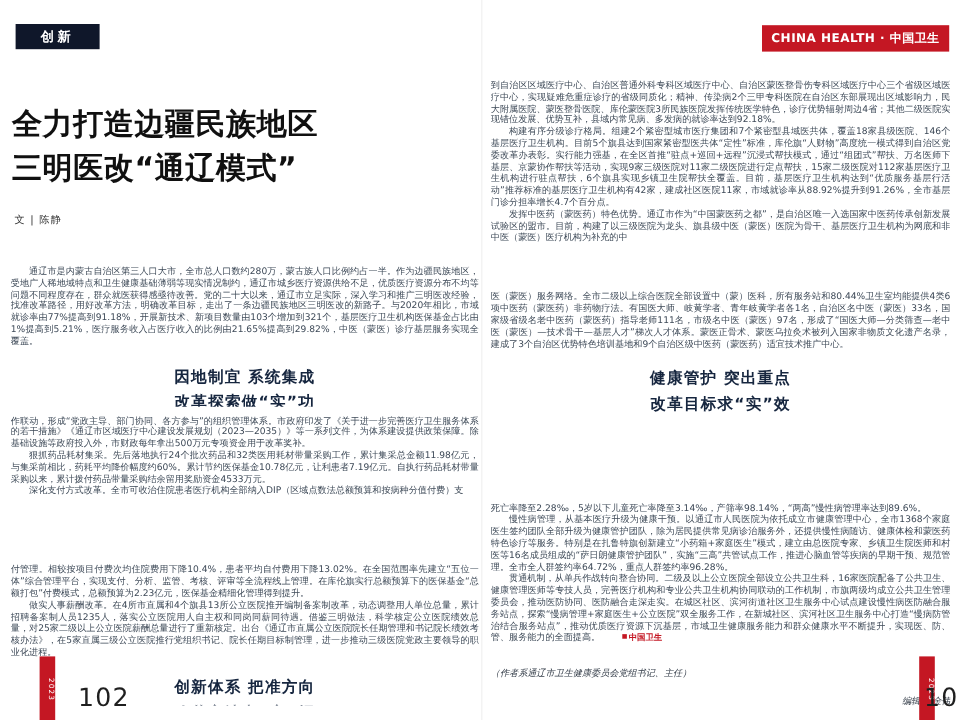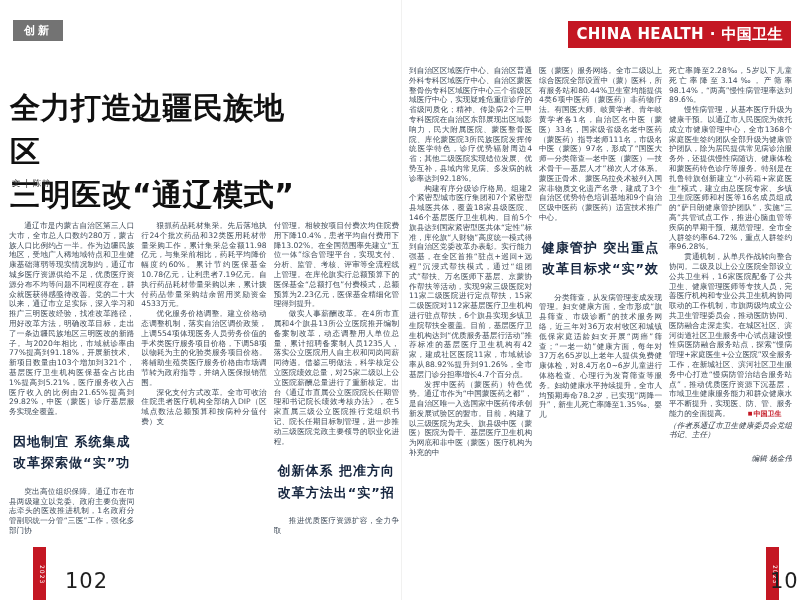--- a/index.html
+++ b/index.html
@@ -5,52 +5,52 @@
   html,body{margin:0;padding:0;}
   body{
     width:800px;height:600px;position:relative;overflow:hidden;
     background:#ffffff;
     font-family:"DejaVu Sans",sans-serif;
   }
   .divider{position:absolute;left:401px;top:0;width:1px;height:600px;background:#f1f1f0;}
   
   .badge{
     position:absolute;left:13px;top:20px;
-    background:#737373;color:#fff;font-size:11px;font-weight:bold;
-    padding:3px 11px;letter-spacing:3px;
+    background:#0f172a;color:#fff;font-size:11px;font-weight:bold;
+    padding:3px 21px;letter-spacing:3px;
   }
   .header-box{
     position:absolute;right:9px;top:21px;
-    background:#c41723;color:#fff;font-size:15px;font-weight:bold;
+    background:#c41723;color:#fff;font-size:10px;font-weight:bold;
     padding:4px 8px;letter-spacing:0.4px;margin-left:34px;
   }
   
   .title{
     position:absolute;left:10px;top:86px;width:300px;
-    font-size:30px;font-weight:bold;color:#101010;
+    font-size:25px;font-weight:bold;color:#101010;
     line-height:1.45;letter-spacing:0.5px;
   }
   .byline{position:absolute;left:12px;top:178px;font-size:8.5px;color:#2f2f2f;letter-spacing:1px;}
   
-  .cols{position:absolute;display:flex;gap:7px;}
+  .cols{position:absolute;display:flex;gap:7px;flex-direction:column;}
   #cols-left{left:9px;top:221px;width:390px;height:367px;}
   #cols-right{left:409px;top:66px;width:383px;height:522px;}
   .col{flex:1;overflow:hidden;min-width:0;}
   .body-p{
     margin:0;font-size:7.6px;line-height:9.8px;color:#3e4a58;
     text-align:justify;
   }
   .body-p.indent{text-indent:2em;}
   .subhead{
     font-size:13px;font-weight:bold;color:#16263f;text-align:center;
     margin:14px 0 13px;line-height:1.65;letter-spacing:1px;
   }
   .endmark{color:#c41723;font-weight:bold;margin-left:18px;font-size:7px;}
   .endmark::before{content:"■";font-size:5px;margin-right:1px;vertical-align:1px;}
-  .body-p.author{font-style:italic;margin-top:1px;color:#333c48;}
+  .body-p.author{font-style:italic;margin-top:19px;color:#333c48;}
   .body-p.editor{font-style:italic;text-align:right;margin-top:14px;color:#333c48;}
   
   .pagenum{position:absolute;bottom:7px;font-size:21px;color:#1f1f1f;letter-spacing:1px;}
   #pagenum-left{left:53px;margin-left:12px;}
   #pagenum-right{left:770px;}
   .spine{
     position:absolute;bottom:0;width:13px;height:53px;background:#c41723;
     color:#fff;font-size:6px;writing-mode:vertical-rl;text-align:center;
     padding-top:3px;box-sizing:border-box;letter-spacing:1px;
   }
@@ -71,22 +71,22 @@
 <div class="cols" id="cols-left">
     <div class="col">
       <p class="body-p indent">通辽市是内蒙古自治区第三人口大市，全市总人口数约280万，蒙古族人口比例约占一半。作为边疆民族地区，受地广人稀地域特点和卫生健康基础薄弱等现实情况制约，通辽市城乡医疗资源供给不足，优质医疗资源分布不均等问题不同程度存在，群众就医获得感亟待改善。党的二十大以来，通辽市立足实际，深入学习和推广三明医改经验，找准改革路径，用好改革方法，明确改革目标，走出了一条边疆民族地区三明医改的新路子。与2020年相比，市域就诊率由77%提高到91.18%，开展新技术、新项目数量由103个增加到321个，基层医疗卫生机构医保基金占比由1%提高到5.21%，医疗服务收入占医疗收入的比例由21.65%提高到29.82%，中医（蒙医）诊疗基层服务实现全覆盖。</p>
       <div class="subhead">
         <div>因地制宜 系统集成</div>
         <div>改革探索做“实”功</div>
       </div>
       <p class="body-p indent">突出高位组织保障。通辽市在市县两级建立以党委、政府主要负责同志牵头的医改推进机制，1名政府分管副职统一分管“三医”工作，强化多部门协</p>
     </div>
     <div class="col">
+      <p class="body-p">作联动，形成“党政主导、部门协同、各方参与”的组织管理体系。市政府印发了《关于进一步完善医疗卫生服务体系的若干措施》《通辽市区域医疗中心建设发展规划（2023—2035）》等一系列文件，为体系建设提供政策保障。除基础设施等政府投入外，市财政每年拿出500万元专项资金用于改革奖补。</p>
       <p class="body-p indent">狠抓药品耗材集采。先后落地执行24个批次药品和32类医用耗材带量采购工作，累计集采总金额11.98亿元，与集采前相比，药耗平均降价幅度约60%。累计节约医保基金10.78亿元，让利患者7.19亿元。自执行药品耗材带量采购以来，累计拨付药品带量采购结余留用奖励资金4533万元。</p>
-      <p class="body-p indent">优化服务价格调整。建立价格动态调整机制，落实自治区调价政策，上调554项体现医务人员劳务价值的手术类医疗服务项目价格，下调58项以物耗为主的化验类服务项目价格。将辅助生殖类医疗服务价格由市场调节转为政府指导，并纳入医保报销范围。</p>
       <p class="body-p indent">深化支付方式改革。全市可收治住院患者医疗机构全部纳入DIP（区域点数法总额预算和按病种分值付费）支</p>
     </div>
     <div class="col">
       <p class="body-p">付管理。相较按项目付费次均住院费用下降10.4%，患者平均自付费用下降13.02%。在全国范围率先建立“五位一体”综合管理平台，实现支付、分析、监管、考核、评审等全流程线上管理。在库伦旗实行总额预算下的医保基金“总额打包”付费模式，总额预算为2.23亿元，医保基金精细化管理得到提升。</p>
       <p class="body-p indent">做实人事薪酬改革。在4所市直属和4个旗县13所公立医院推开编制备案制改革，动态调整用人单位总量，累计招聘备案制人员1235人，落实公立医院用人自主权和同岗同薪同待遇。借鉴三明做法，科学核定公立医院绩效总量，对25家二级以上公立医院薪酬总量进行了重新核定。出台《通辽市直属公立医院院长任期管理和书记院长绩效考核办法》，在5家直属三级公立医院推行党组织书记、院长任期目标制管理，进一步推动三级医院党政主要领导的职业化进程。</p>
       <div class="subhead">
         <div>创新体系 把准方向</div>
         <div>改革方法出“实”招</div>
       </div>
       <p class="body-p indent">推进优质医疗资源扩容，全力争取</p>
@@ -101,21 +101,20 @@
       <p class="body-p">到自治区区域医疗中心、自治区普通外科专科区域医疗中心、自治区蒙医整骨伤专科区域医疗中心三个省级区域医疗中心，实现疑难危重症诊疗的省级同质化；精神、传染病2个三甲专科医院在自治区东部展现出区域影响力，民大附属医院、蒙医整骨医院、库伦蒙医院3所民族医院发挥传统医学特色，诊疗优势辐射周边4省；其他二级医院实现错位发展、优势互补，县域内常见病、多发病的就诊率达到92.18%。</p>
       <p class="body-p indent">构建有序分级诊疗格局。组建2个紧密型城市医疗集团和7个紧密型县域医共体，覆盖18家县级医院、146个基层医疗卫生机构。目前5个旗县达到国家紧密型医共体“定性”标准，库伦旗“人财物”高度统一模式得到自治区党委改革办表彰。实行能力强基，在全区首推“驻点+巡回+远程”沉浸式帮扶模式，通过“组团式”帮扶、万名医师下基层、京蒙协作帮扶等活动，实现9家三级医院对11家二级医院进行定点帮扶，15家二级医院对112家基层医疗卫生机构进行驻点帮扶，6个旗县实现乡镇卫生院帮扶全覆盖。目前，基层医疗卫生机构达到“优质服务基层行活动”推荐标准的基层医疗卫生机构有42家，建成社区医院11家，市域就诊率从88.92%提升到91.26%，全市基层门诊分担率增长4.7个百分点。</p>
       <p class="body-p indent">发挥中医药（蒙医药）特色优势。通辽市作为“中国蒙医药之都”，是自治区唯一入选国家中医药传承创新发展试验区的盟市。目前，构建了以三级医院为龙头、旗县级中医（蒙医）医院为骨干、基层医疗卫生机构为网底和非中医（蒙医）医疗机构为补充的中</p>
     </div>
     <div class="col">
       <p class="body-p">医（蒙医）服务网络。全市二级以上综合医院全部设置中（蒙）医科，所有服务站和80.44%卫生室均能提供4类6项中医药（蒙医药）非药物疗法。有国医大师、岐黄学者、青年岐黄学者各1名，自治区名中医（蒙医）33名，国家级省级名老中医药（蒙医药）指导老师111名，市级名中医（蒙医）97名，形成了“国医大师—分类筛查—老中医（蒙医）—技术骨干—基层人才”梯次人才体系。蒙医正骨术、蒙医乌拉灸术被列入国家非物质文化遗产名录，建成了3个自治区优势特色培训基地和9个自治区级中医药（蒙医药）适宜技术推广中心。</p>
       <div class="subhead">
         <div>健康管护 突出重点</div>
         <div>改革目标求“实”效</div>
       </div>
-      <p class="body-p indent">分类筛查，从发病管理变成发现管理。妇女健康方面，全市形成“旗县筛查、市级诊断”的技术服务网络，近三年对36万农村牧区和城镇低保家庭适龄妇女开展“两癌”筛查；“一老一幼”健康方面，每年对37万名65岁以上老年人提供免费健康体检，对8.4万名0~6岁儿童进行体格检查、心理行为发育筛查等服务。妇幼健康水平持续提升，全市人均预期寿命78.2岁，已实现“两降一升”，新生儿死亡率降至1.35‰、婴儿</p>
     </div>
     <div class="col">
       <p class="body-p">死亡率降至2.28‰，5岁以下儿童死亡率降至3.14‰，产筛率98.14%，“两高”慢性病管理率达到89.6%。</p>
       <p class="body-p indent">慢性病管理，从基本医疗升级为健康干预。以通辽市人民医院为依托成立市健康管理中心，全市1368个家庭医生签约团队全部升级为健康管护团队，除为居民提供常见病诊治服务外，还提供慢性病随访、健康体检和蒙医药特色诊疗等服务。特别是在扎鲁特旗创新建立“小药箱+家庭医生”模式，建立由总医院专家、乡镇卫生院医师和村医等16名成员组成的“萨日朗健康管护团队”，实施“三高”共管试点工作，推进心脑血管等疾病的早期干预、规范管理。全市全人群签约率64.72%，重点人群签约率96.28%。</p>
       <p class="body-p indent">贯通机制，从单兵作战转向整合协同。二级及以上公立医院全部设立公共卫生科，16家医院配备了公共卫生、健康管理医师等专技人员，完善医疗机构和专业公共卫生机构协同联动的工作机制，市旗两级均成立公共卫生管理委员会，推动医防协同、医防融合走深走实。在城区社区、滨河街道社区卫生服务中心试点建设慢性病医防融合服务站点，探索“慢病管理+家庭医生+公立医院”双全服务工作，在新城社区、滨河社区卫生服务中心打造“慢病防管治结合服务站点”，推动优质医疗资源下沉基层，市域卫生健康服务能力和群众健康水平不断提升，实现医、防、管、服务能力的全面提高。<span class="endmark">中国卫生</span></p>
       <p class="body-p author">（作者系通辽市卫生健康委员会党组书记、主任）</p>
       <p class="body-p editor">编辑 杨金伟</p>
     </div>
   </div>
 <div class="spine" id="spine-right">2023</div>

